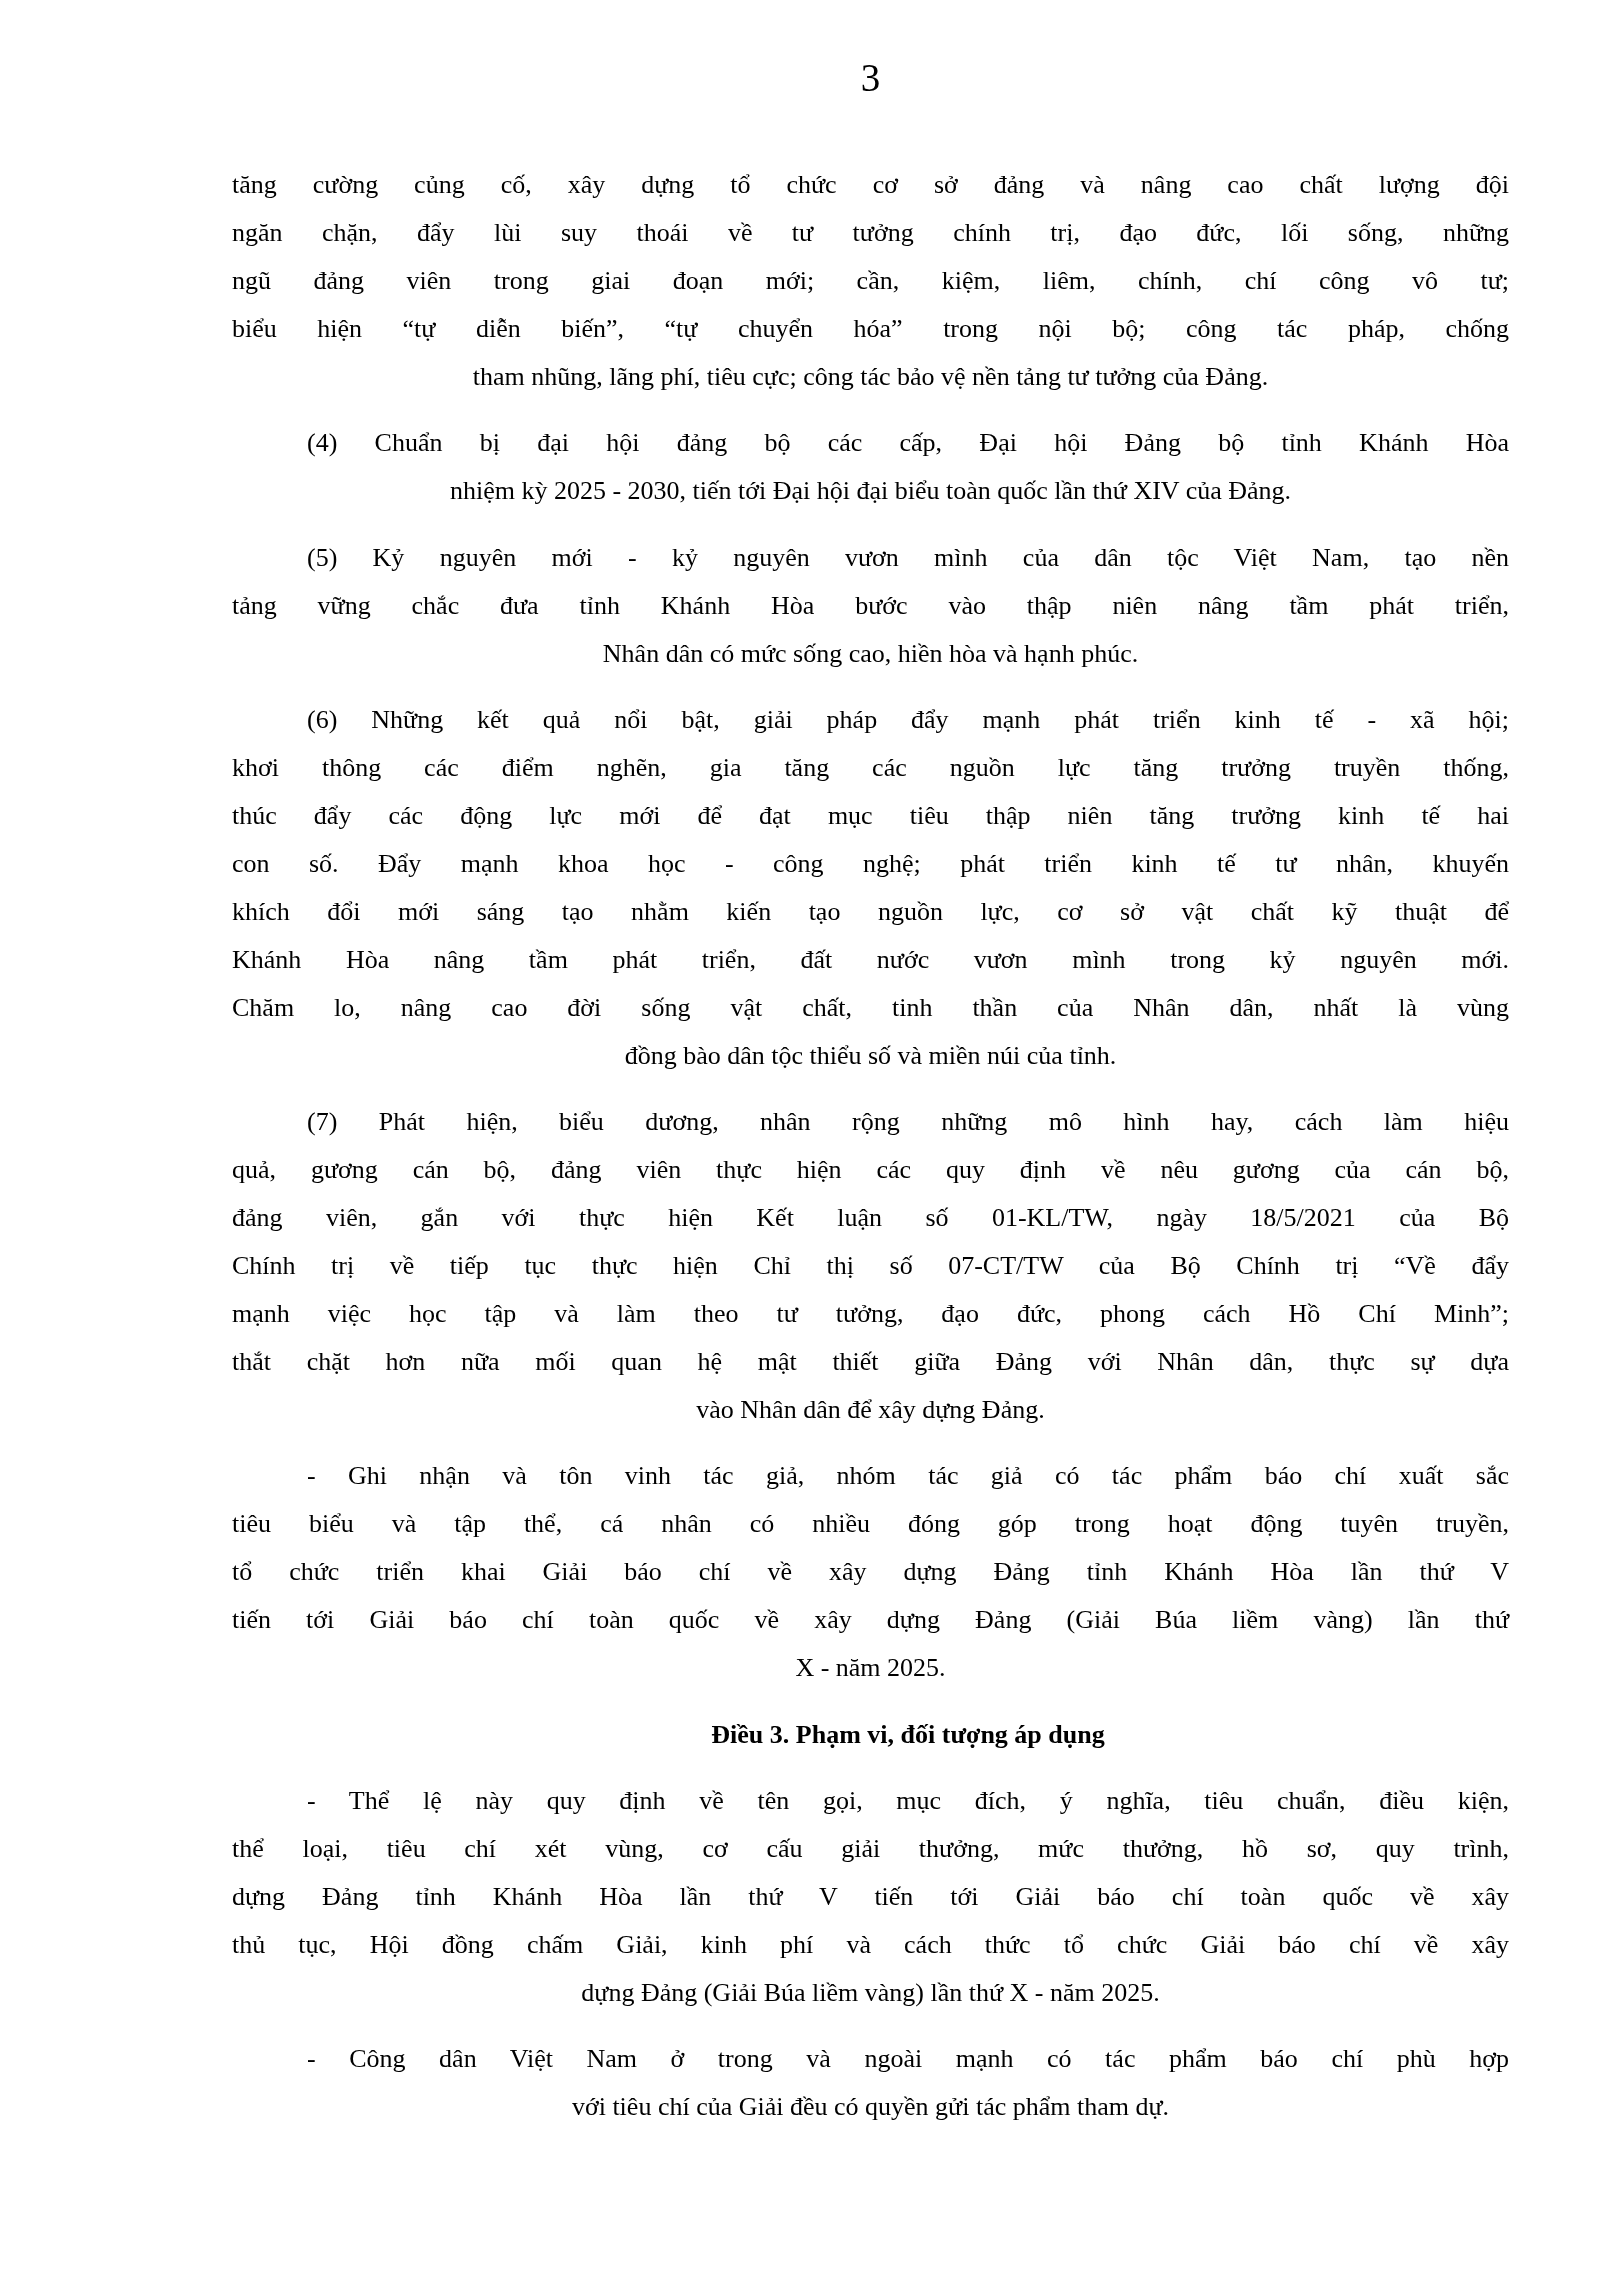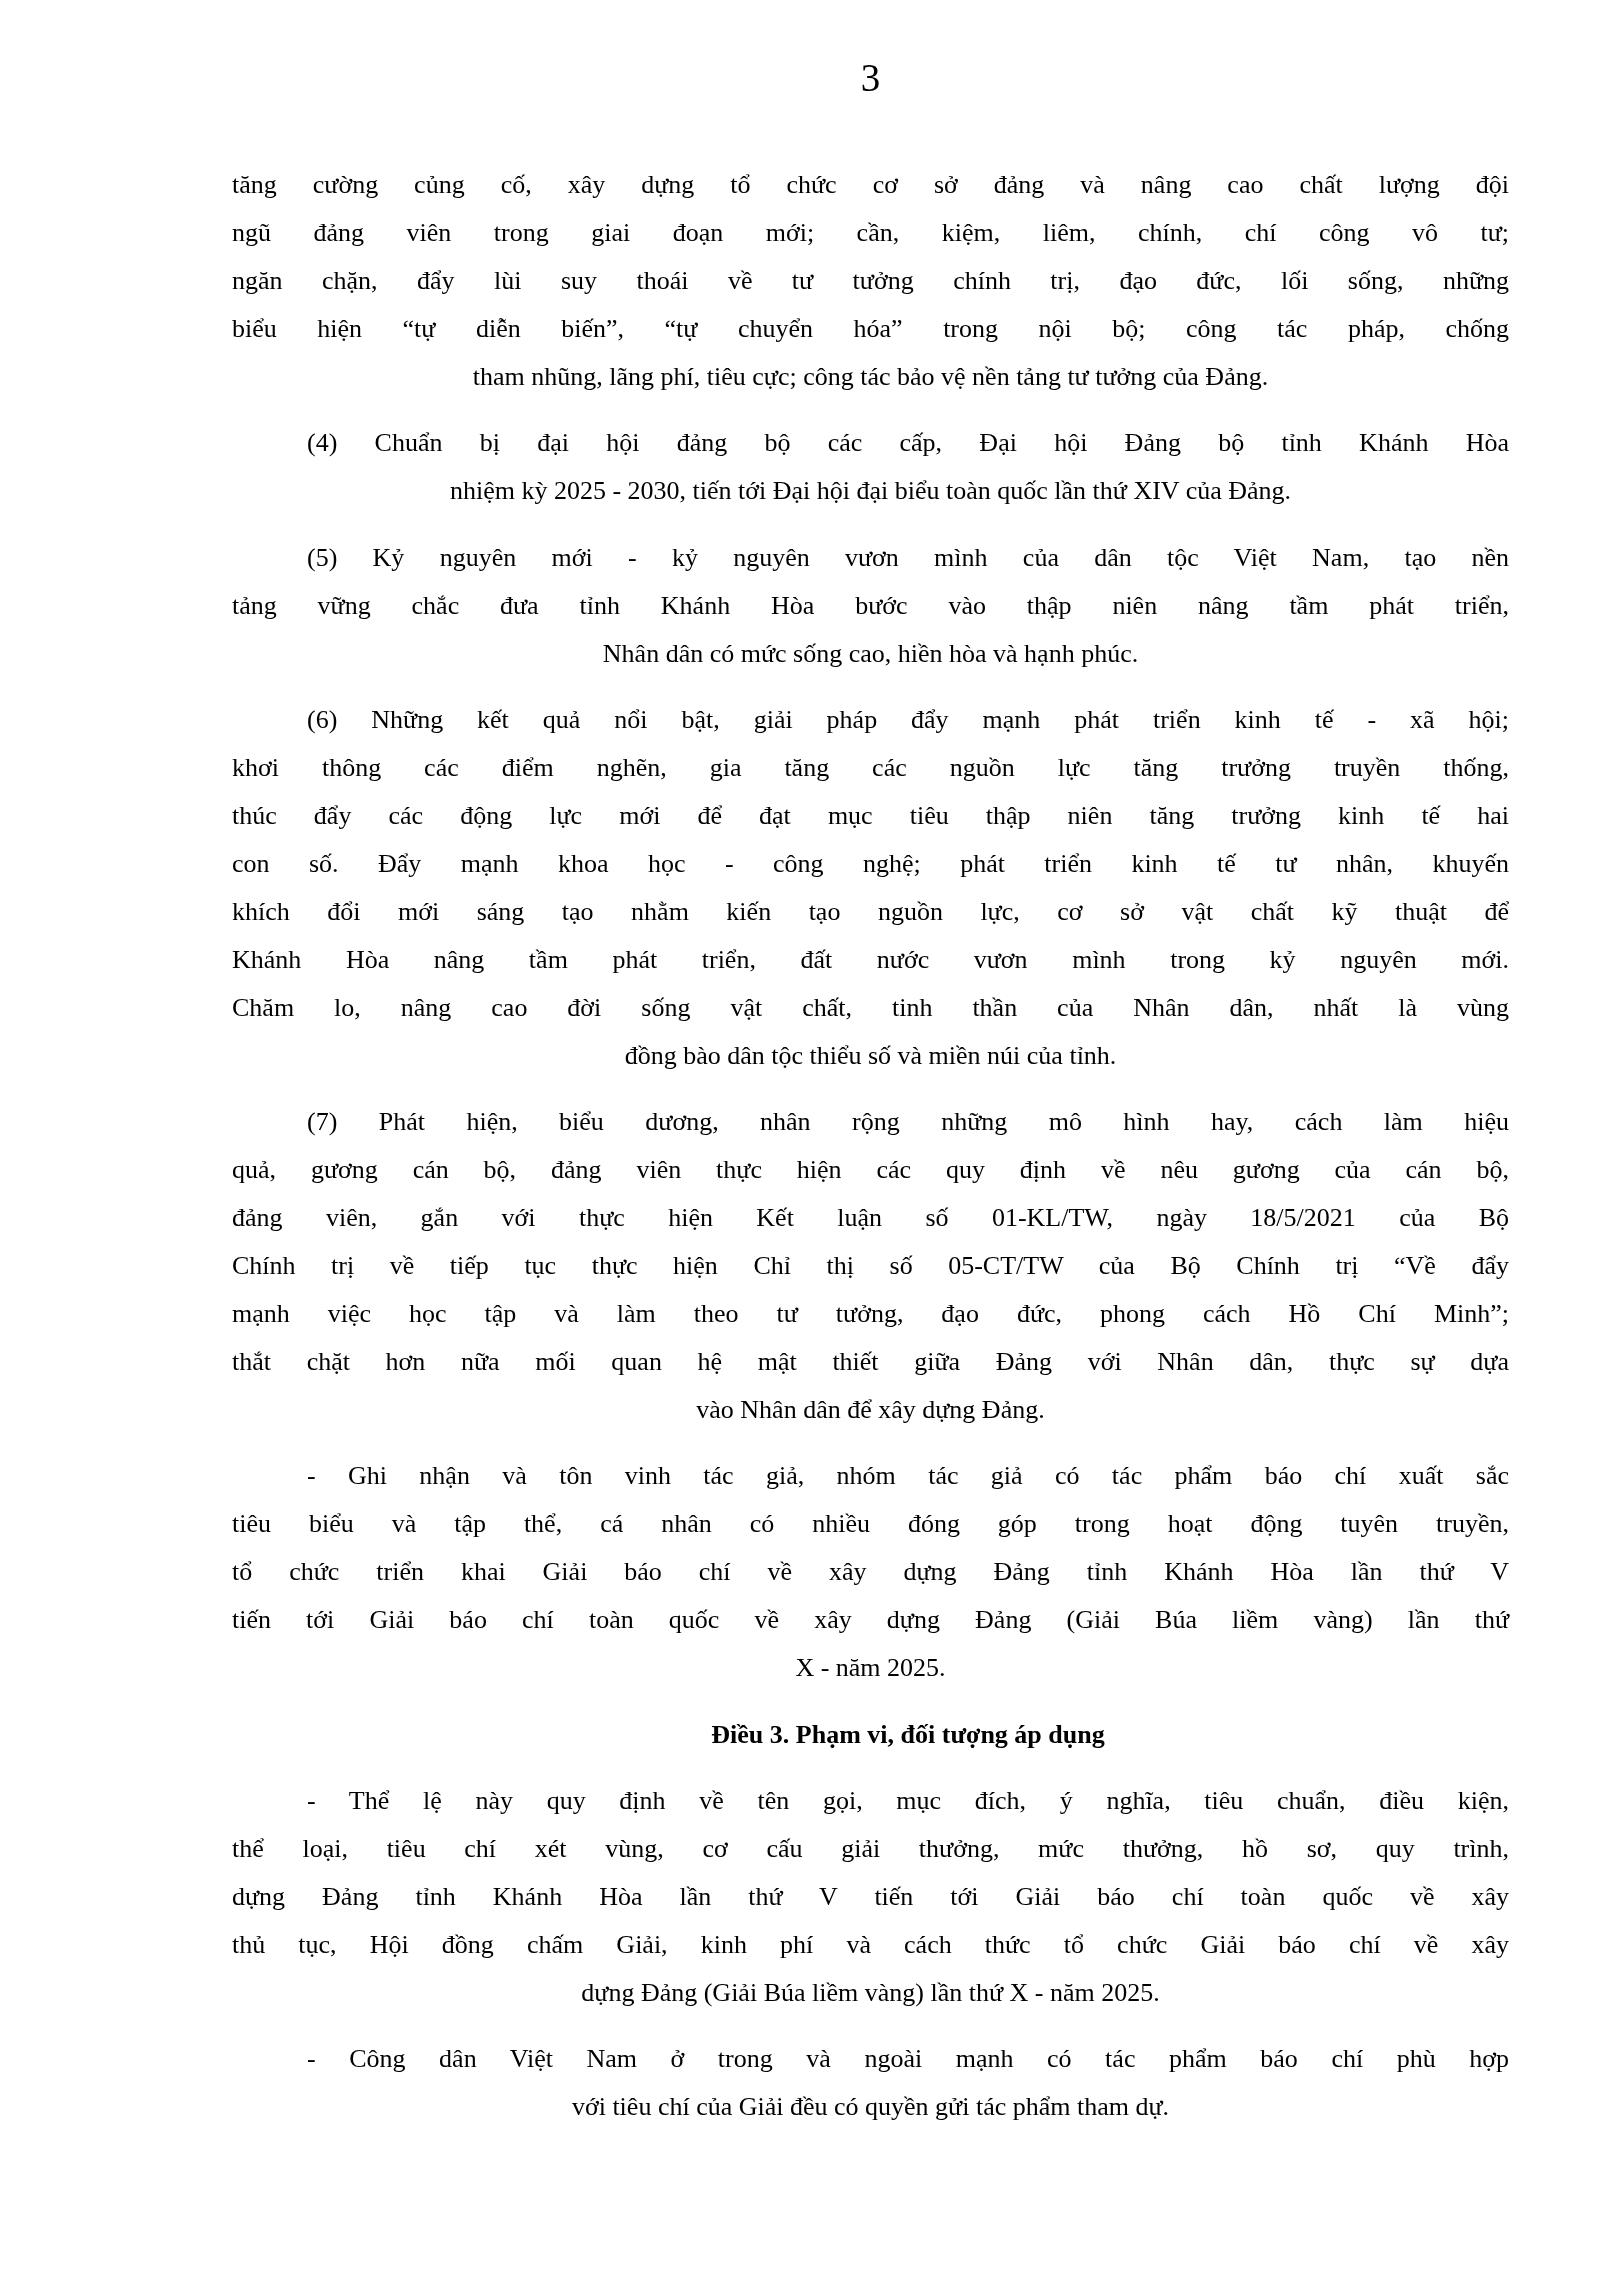--- a/index.html
+++ b/index.html
@@ -53,22 +53,22 @@
   }
 </style>
 </head>
 <body>
 
 <div class="page">
   <div class="page-number">3</div>
   <div class="content">
       <p class="para continuation">
         <span class="line just">tăng cường củng cố, xây dựng tổ chức cơ sở đảng và nâng cao chất lượng đội</span>
+        <span class="line just">ngăn chặn, đẩy lùi suy thoái về tư tưởng chính trị, đạo đức, lối sống, những</span>
         <span class="line just">ngũ đảng viên trong giai đoạn mới; cần, kiệm, liêm, chính, chí công vô tư;</span>
-        <span class="line just">ngăn chặn, đẩy lùi suy thoái về tư tưởng chính trị, đạo đức, lối sống, những</span>
         <span class="line just">biểu hiện “tự diễn biến”, “tự chuyển hóa” trong nội bộ; công tác pháp, chống</span>
         <span class="line">tham nhũng, lãng phí, tiêu cực; công tác bảo vệ nền tảng tư tưởng của Đảng.</span>
       </p>
       <p class="para indent">
         <span class="line just ind">(4) Chuẩn bị đại hội đảng bộ các cấp, Đại hội Đảng bộ tỉnh Khánh Hòa</span>
         <span class="line">nhiệm kỳ 2025 - 2030, tiến tới Đại hội đại biểu toàn quốc lần thứ XIV của Đảng.</span>
       </p>
       <p class="para indent">
         <span class="line just ind">(5) Kỷ nguyên mới - kỷ nguyên vươn mình của dân tộc Việt Nam, tạo nền</span>
         <span class="line just">tảng vững chắc đưa tỉnh Khánh Hòa bước vào thập niên nâng tầm phát triển,</span>
@@ -81,21 +81,21 @@
         <span class="line just">con số. Đẩy mạnh khoa học - công nghệ; phát triển kinh tế tư nhân, khuyến</span>
         <span class="line just">khích đổi mới sáng tạo nhằm kiến tạo nguồn lực, cơ sở vật chất kỹ thuật để</span>
         <span class="line just">Khánh Hòa nâng tầm phát triển, đất nước vươn mình trong kỷ nguyên mới.</span>
         <span class="line just">Chăm lo, nâng cao đời sống vật chất, tinh thần của Nhân dân, nhất là vùng</span>
         <span class="line">đồng bào dân tộc thiểu số và miền núi của tỉnh.</span>
       </p>
       <p class="para indent">
         <span class="line just ind">(7) Phát hiện, biểu dương, nhân rộng những mô hình hay, cách làm hiệu</span>
         <span class="line just">quả, gương cán bộ, đảng viên thực hiện các quy định về nêu gương của cán bộ,</span>
         <span class="line just">đảng viên, gắn với thực hiện Kết luận số 01-KL/TW, ngày 18/5/2021 của Bộ</span>
-        <span class="line just">Chính trị về tiếp tục thực hiện Chỉ thị số 05-CT/TW của Bộ Chính trị “Về đẩy</span>
+        <span class="line just">Chính trị về tiếp tục thực hiện Chỉ thị số 07-CT/TW của Bộ Chính trị “Về đẩy</span>
         <span class="line just">mạnh việc học tập và làm theo tư tưởng, đạo đức, phong cách Hồ Chí Minh”;</span>
         <span class="line just">thắt chặt hơn nữa mối quan hệ mật thiết giữa Đảng với Nhân dân, thực sự dựa</span>
         <span class="line">vào Nhân dân để xây dựng Đảng.</span>
       </p>
       <p class="para indent">
         <span class="line just ind">- Ghi nhận và tôn vinh tác giả, nhóm tác giả có tác phẩm báo chí xuất sắc</span>
         <span class="line just">tiêu biểu và tập thể, cá nhân có nhiều đóng góp trong hoạt động tuyên truyền,</span>
         <span class="line just">tổ chức triển khai Giải báo chí về xây dựng Đảng tỉnh Khánh Hòa lần thứ V</span>
         <span class="line just">tiến tới Giải báo chí toàn quốc về xây dựng Đảng (Giải Búa liềm vàng) lần thứ</span>
         <span class="line">X - năm 2025.</span>

